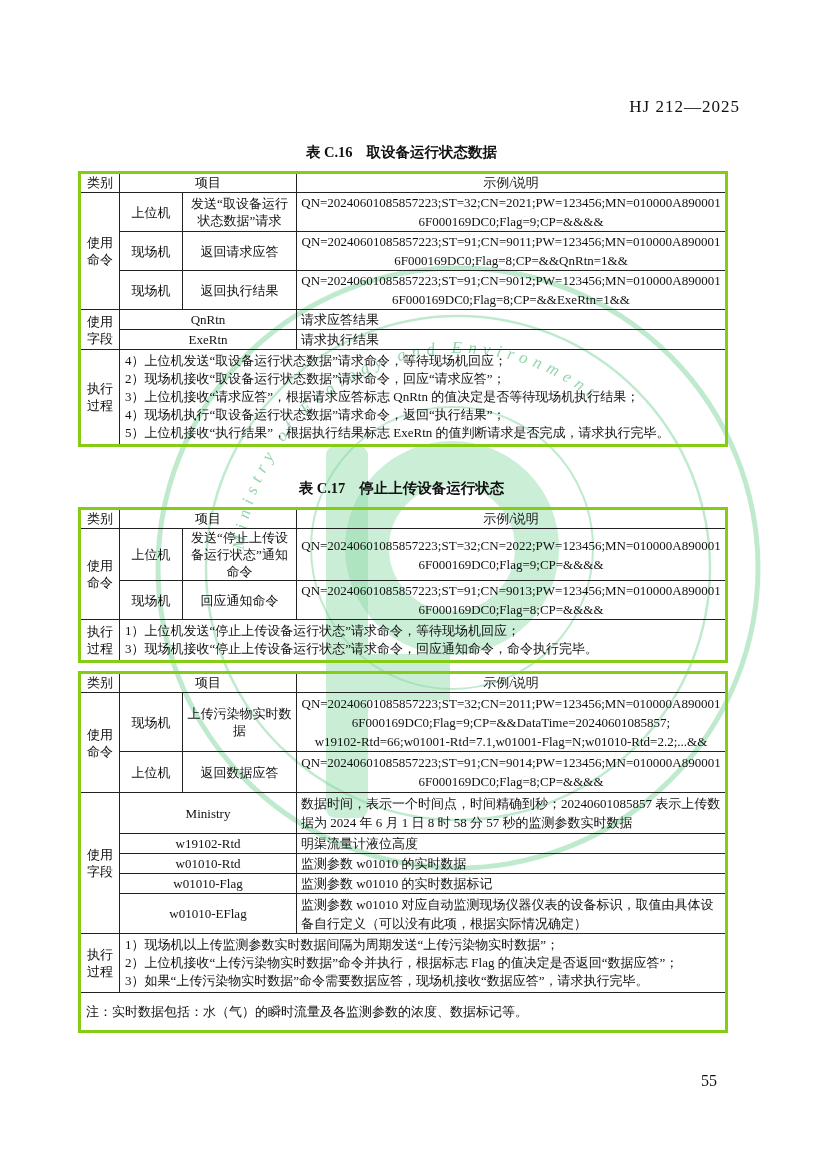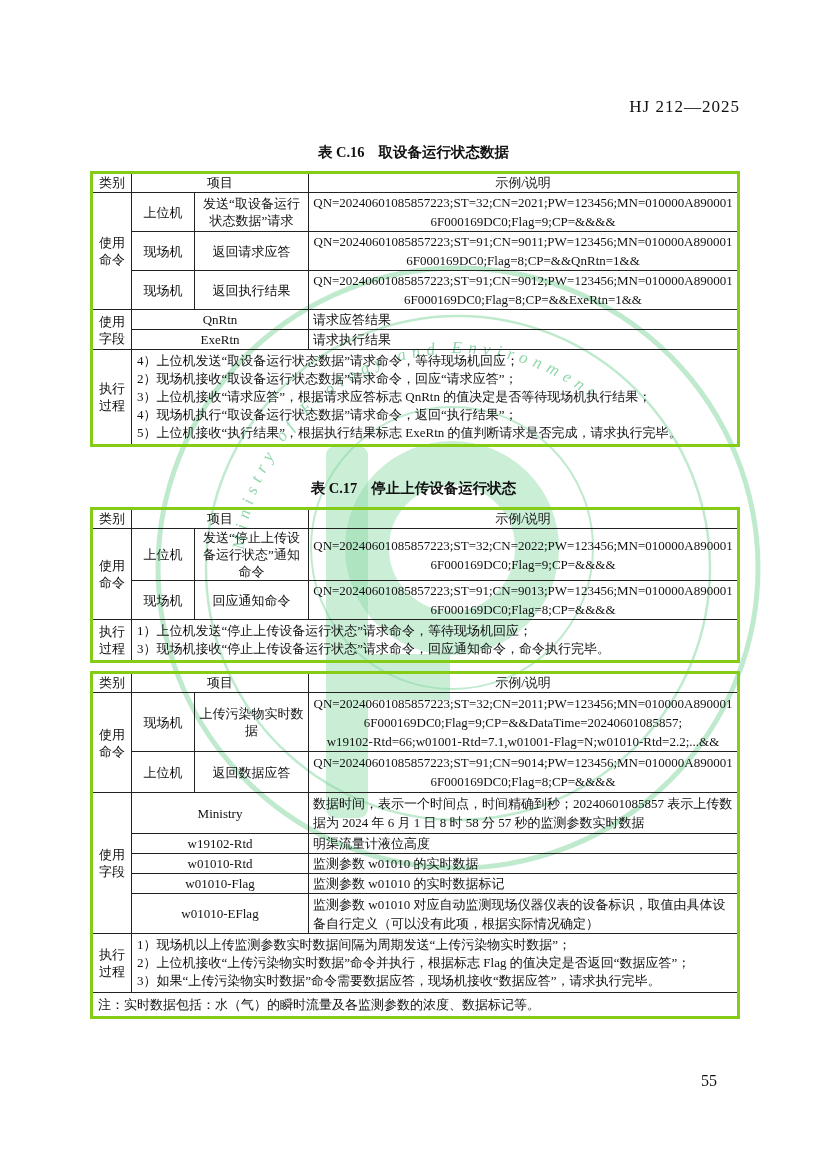--- a/index.html
+++ b/index.html
@@ -12,21 +12,21 @@
     font-family:"Liberation Serif","DejaVu Serif",serif;
     color:#111;
   }
   .watermark{position:absolute;left:0;top:0;z-index:0;pointer-events:none;}
   .content{position:absolute;left:0;top:0;width:100%;height:100%;z-index:1;}
   .std-no{
     position:absolute;top:97px;right:87px;
     font-size:17px;font-weight:normal;letter-spacing:1px;
   }
   .pagenum{position:absolute;top:1072px;left:701px;font-size:16px;}
-  .tbl-group{position:absolute;left:90px;width:647px;}
+  .tbl-group{position:absolute;left:78px;width:647px;}
   .tbl-title{
     text-align:center;font-weight:bold;font-size:14.5px;
     height:20px;line-height:20px;margin-bottom:9px;
   }
   .tbl-title .tlabel{margin-right:14px;}
   table{
     border-collapse:collapse;table-layout:fixed;width:647px;
     font-size:13px;border:3px solid #84cc16;background:transparent;
   }
   td,th{
@@ -40,21 +40,21 @@
   th{text-align:center;}
   .cat,.role,.item,.fname{text-align:center;line-height:17px;}
   .ex{
     text-align:center;word-break:break-all;white-space:pre-wrap;
     line-height:19px;padding:0 4px;
   }
   .desc{text-align:left;line-height:19px;padding:0 4px;}
   .proc{text-align:left;padding:2px 5px;}
   .proc div{line-height:18px;}
   .note{text-align:left;line-height:20px;padding:0 5px;}
-  tr.h19{height:19px;} tr.h20{height:20px;} tr.h21{height:25px;}
+  tr.h19{height:19px;} tr.h20{height:20px;} tr.h21{height:39px;}
   tr.h38{height:38px;} tr.h39{height:39px;} tr.h40{height:40px;}
   tr.h41{height:41px;} tr.h42{height:42px;} tr.h52{height:52px;}
   tr.h59{height:59px;} tr.h92{height:92px;}
 </style>
 </head>
 <body>
 
 <div class="page">
 
   <svg class="watermark" width="827" height="1170" viewBox="0 0 827 1170">

